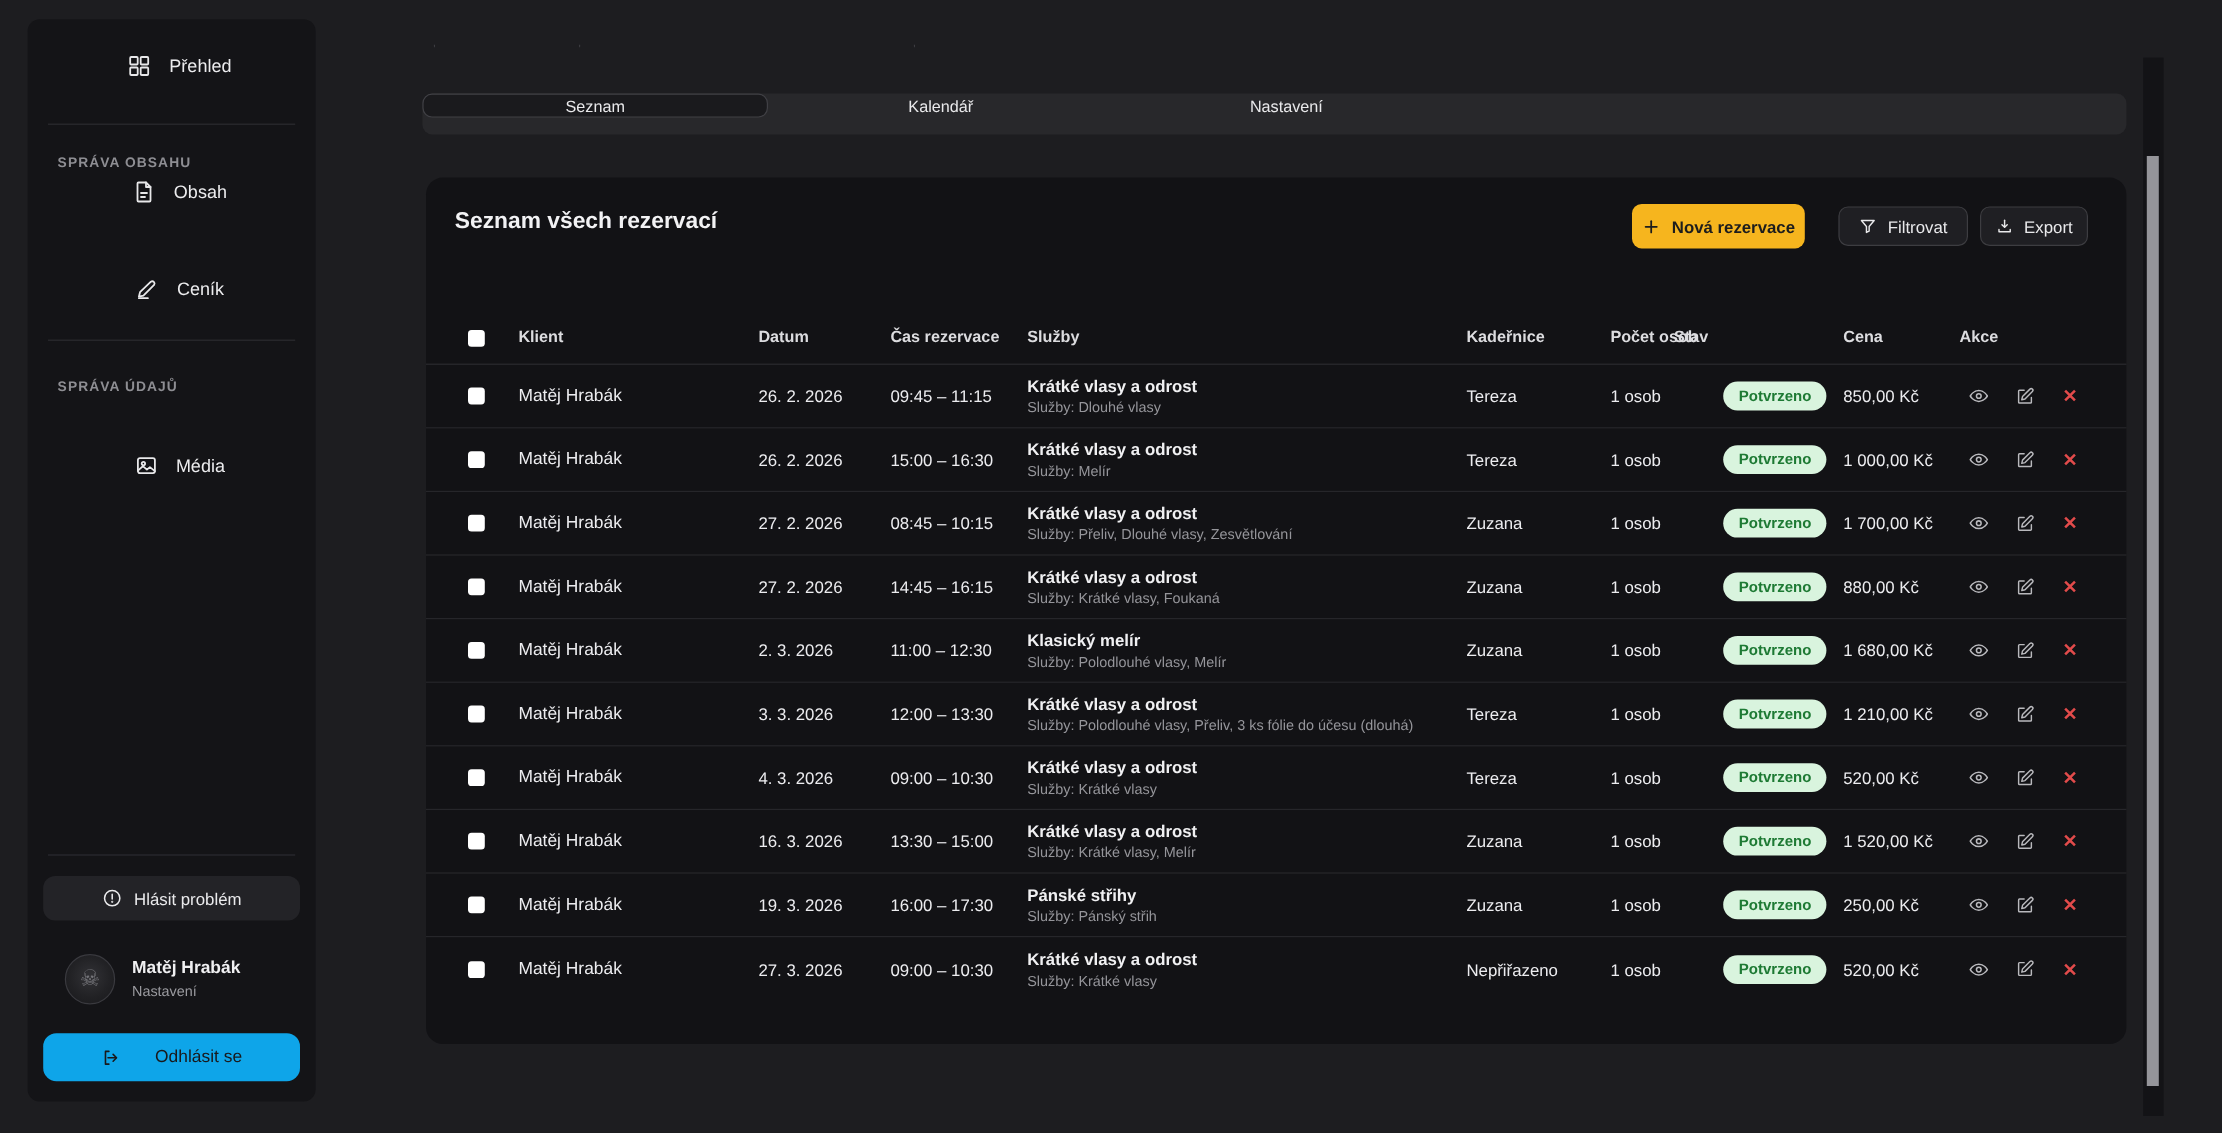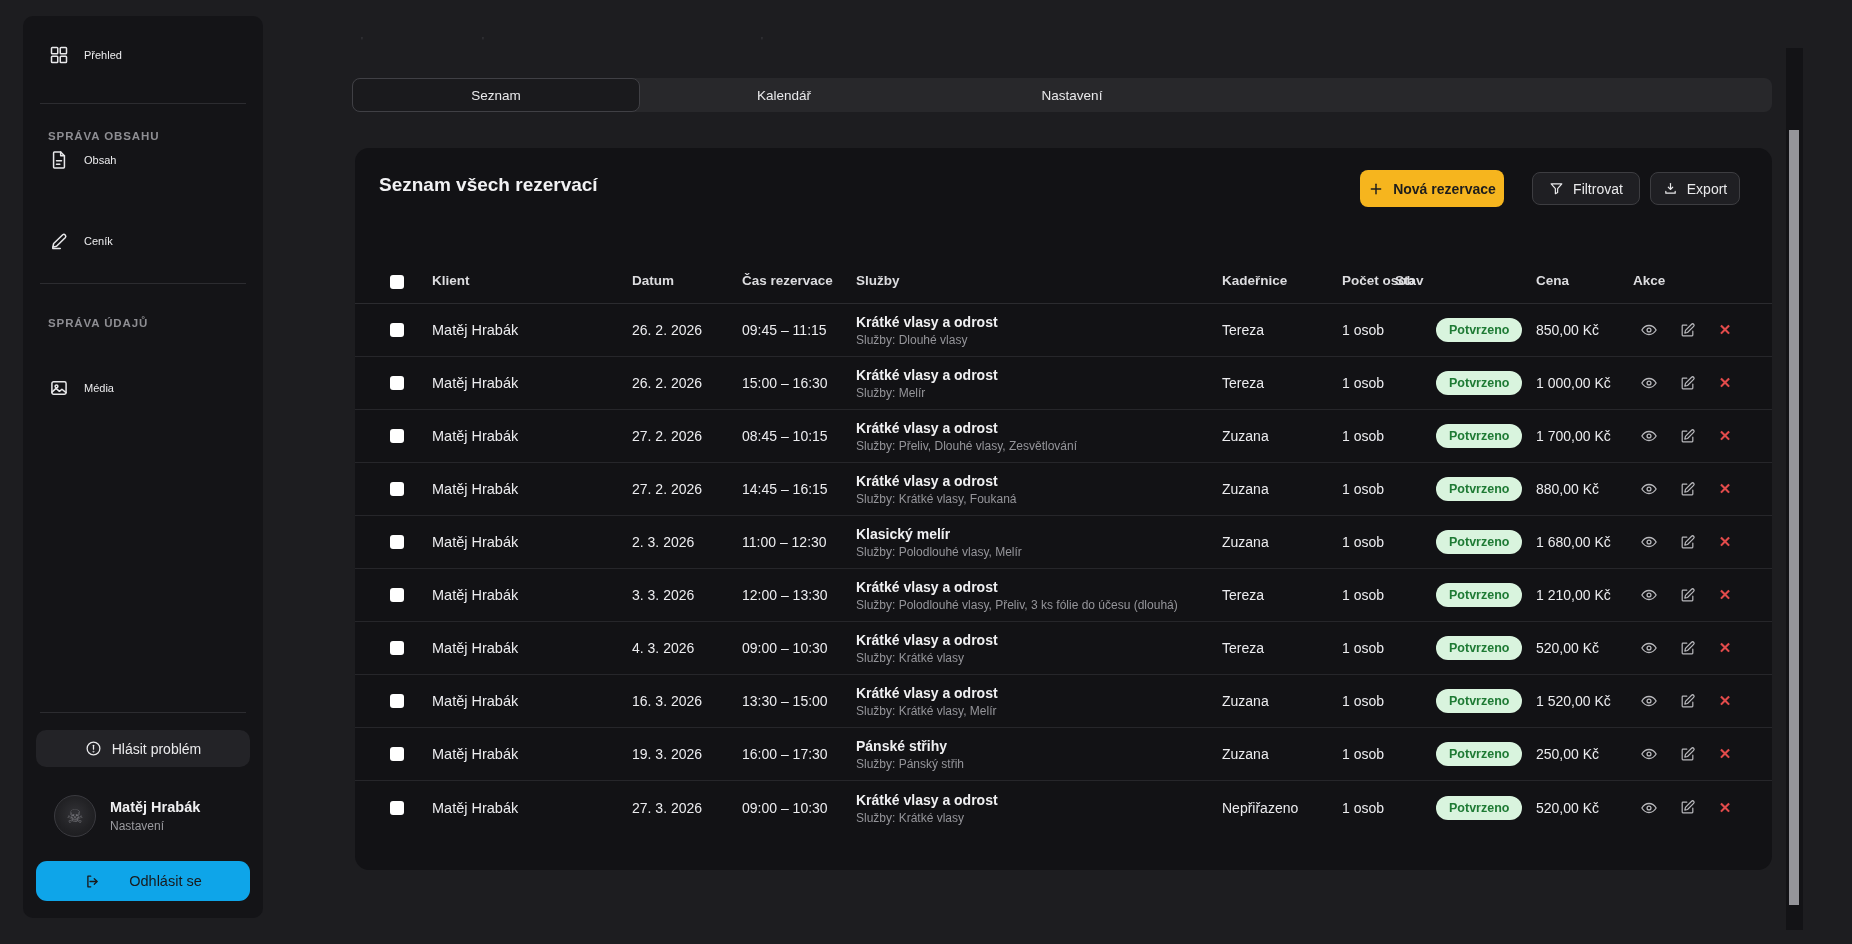--- a/index.html
+++ b/index.html
@@ -5,21 +5,21 @@
   * { box-sizing: border-box; margin: 0; padding: 0; }
   html,body { background:#1d1d20; }
   body { font-family:"Liberation Sans", sans-serif; }
   .app { position:relative; width:1852px; height:944px; background:#1d1d20; overflow:hidden; }
 
   
   .sidebar { position:absolute; left:23px; top:16px; width:240px; height:902px;
              background:#141417; border-radius:10px; }
   .nav-item { position:absolute; left:13px; width:214px; height:40px;
               display:flex; align-items:center; gap:15px; padding-left:13px;
-              color:#ececee; font-size:11px; border-radius:10px; cursor:pointer; }
+              color:#ececee; font-size:15px; border-radius:10px; cursor:pointer;justify-content:center; }
   .nav-item .ic { width:20px; height:20px; display:flex; align-items:center; justify-content:center; color:#e8e8ea; }
   .nav-item.active { background:#f6b51e; color:#1d1d1d; font-weight:bold; }
   .nav-item.active .ic { color:#1d1d1d; }
   .side-divider { position:absolute; left:17px; width:206px; height:1px; background:#2c2c30; }
   .side-label { position:absolute; left:25px; color:#8e8e93; font-size:11.5px; font-weight:bold;
                 letter-spacing:0.9px; }
   .report-btn { position:absolute; left:13px; top:714px; width:214px; height:37px; background:#232327;
                 border:none; border-radius:10px; color:#eaeaec; font-size:14px;
                 display:flex; align-items:center; justify-content:center; gap:10px; cursor:pointer;
                 font-family:inherit; }
@@ -32,21 +32,21 @@
   .user-sub  { color:#9a9a9f; font-size:12px; margin-top:4px; }
   .logout-btn { position:absolute; left:13px; top:845px; width:214px; height:40px; background:#0ea5e9;
                 border:none; border-radius:11px; color:#19191b; font-size:14.5px;
                 display:flex; align-items:center; justify-content:center; gap:28px; cursor:pointer;
                 font-family:inherit; }
 
   
   .crumb-mark { position:absolute; top:36px; color:#414146; font-size:10px; }
   .tabbar { position:absolute; left:352px; top:78px; width:1420px; height:34px;
             background:#28282b; border-radius:8px; display:flex; }
-  .tab { width:288px; height:34px; display:flex; align-items:center; justify-content:center;
+  .tab { width:288px; height:20px; display:flex; align-items:center; justify-content:center;
          color:#e9e9eb; font-size:13.5px; cursor:pointer; border-radius:8px; }
   .tab.active { background:#1a1a1d; border:1px solid #404045; }
 
   
   .scroll-track { position:absolute; left:1786px; top:48px; width:17px; height:882px; background:#131316; }
   .scroll-thumb { position:absolute; left:3px; top:82px; width:10px; height:775px; background:#95959a; cursor:grab; }
 
   
   .card { position:absolute; left:355px; top:148px; width:1417px; height:722px;
           background:#121215; border-radius:14px; }

